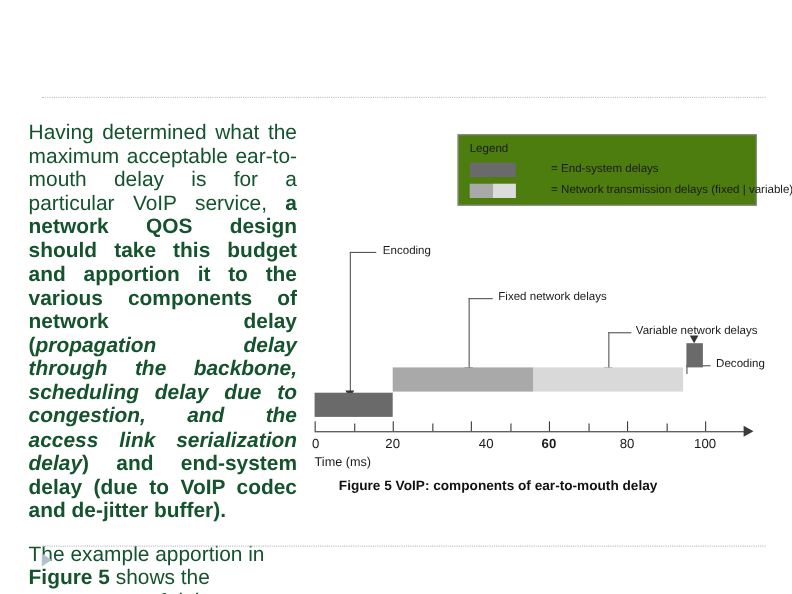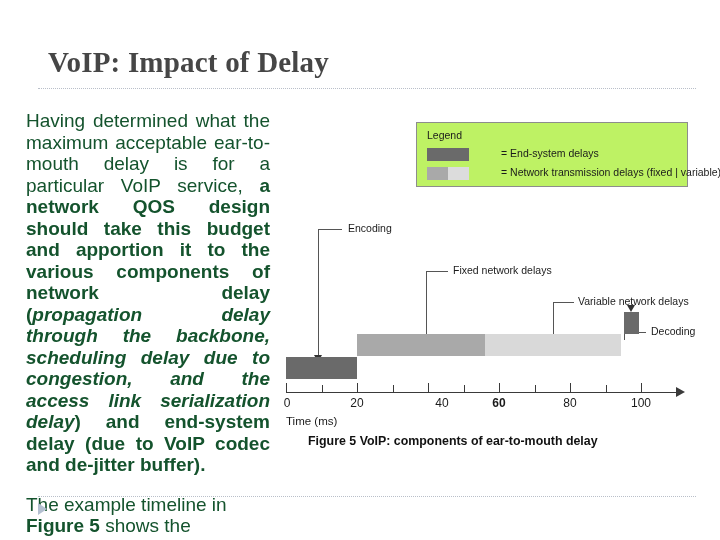--- a/index.html
+++ b/index.html
@@ -41,21 +41,21 @@
   .bodycol p{margin:0;}
   .bodycol p.para2{margin-top:18px;text-align:left;}
   .b{font-weight:bold;}
   .bi{font-weight:bold;font-style:italic;}
 
   
   .figure{position:absolute;left:276px;top:112px;width:440px;height:320px;}
 
   .legend-box{
     position:absolute;left:140px;top:10px;width:272px;height:65px;
-    border:1px solid #8d8d8d;background:#bef264;box-sizing:border-box;
+    border:1px solid #8d8d8d;background:#4d7c0f;box-sizing:border-box;
   }
   .legend-title{
     position:absolute;left:10px;top:6px;
     font-size:10.5px;color:#1b1b1b;
   }
   .legend-row{position:absolute;left:10px;height:13px;}
   .legend-row.r1{top:25px;}
   .legend-row.r2{top:44px;}
   .sw{position:absolute;left:0;top:0;width:42px;height:13px;}
   .sw-dark{background:#6a6a6a;}
@@ -111,27 +111,26 @@
   .caption{
     position:absolute;left:308px;top:434px;width:390px;
     font-size:12.4px;font-weight:bold;color:#111111;white-space:nowrap;
   }
 </style>
 </head>
 <body>
 
 <div class="slide">
 
-  <div class="title">VoIP: Impact of Delay</div>
   <div class="divider-top"></div>
 
   <div class="bodycol">
     <p><span>Having determined what the maximum acceptable ear-to-mouth delay is for a particular VoIP service, </span><span class="b">a network QOS design should take this budget and apportion it to the various components of network delay (</span><span class="bi">propagation delay through the backbone, scheduling delay due to congestion, and the access link serialization delay</span><span class="b">) and end-system delay (due to VoIP codec and de-jitter buffer).</span></p>
 
-    <p class="para2"><span>The example timeline in </span><span class="b">Figure 5</span><span> shows the components of delay.</span></p>
+    <p class="para2"><span>The example apportion in </span><span class="b">Figure 5</span><span> shows the components of delay.</span></p>
   </div>
 
   <div class="figure">
 
     <div class="legend-box">
       <div class="legend-title">Legend</div>
 
       <div class="legend-row r1">
         <span class="sw sw-dark"></span>
         <span class="legend-eq">= End-system delays</span>

